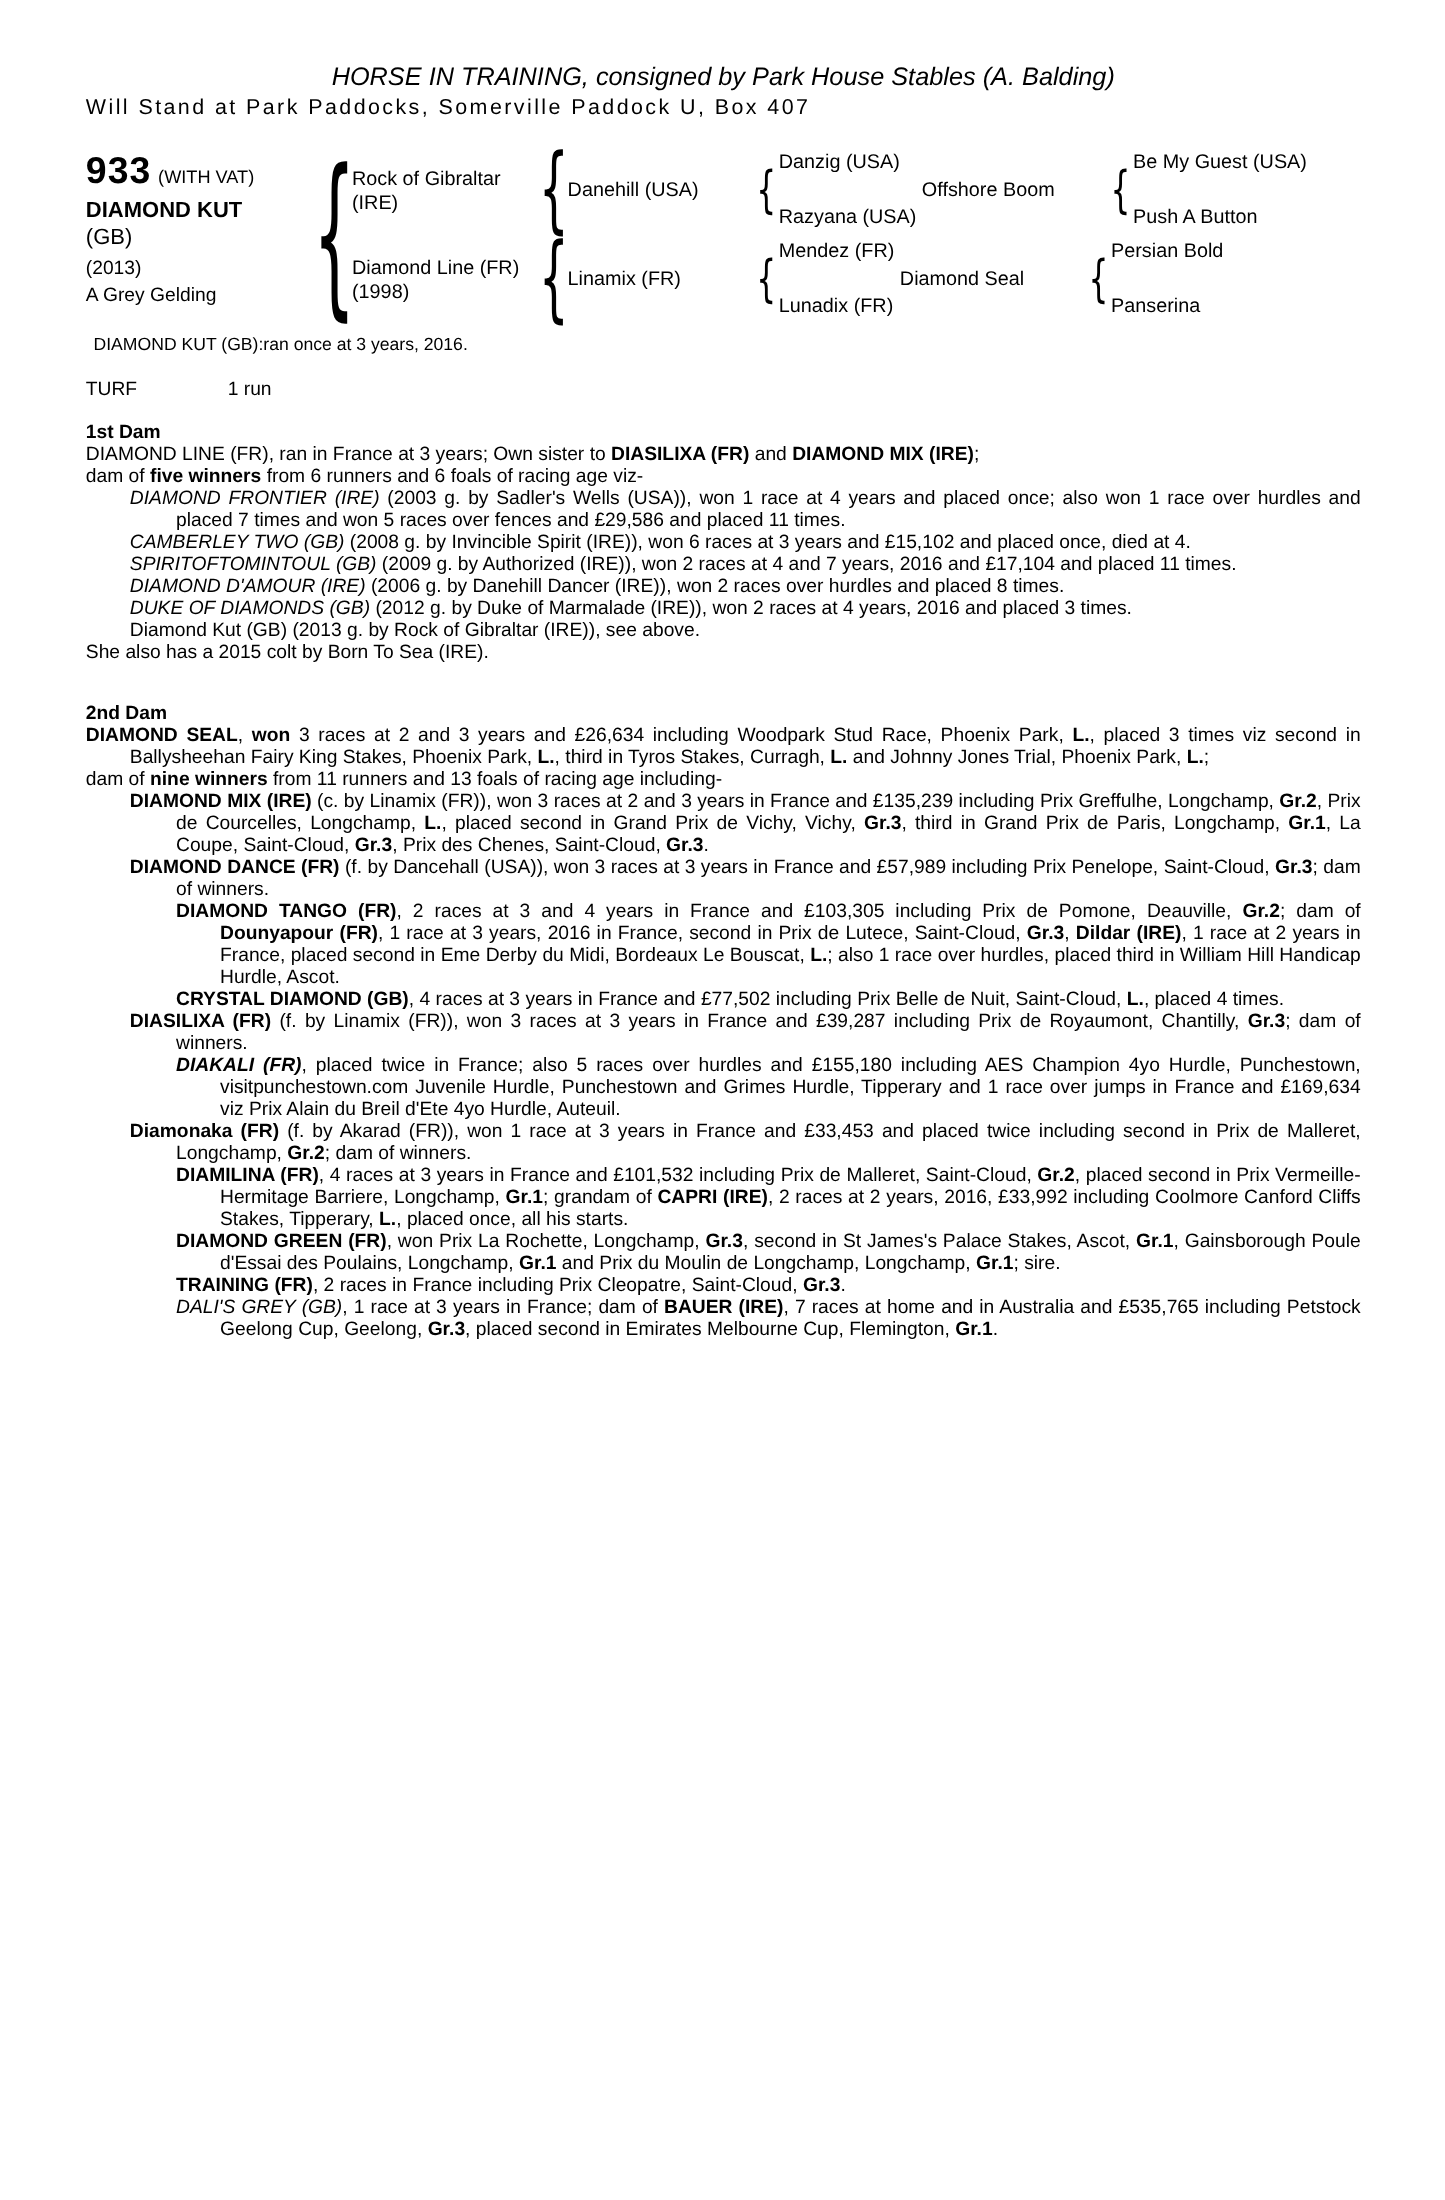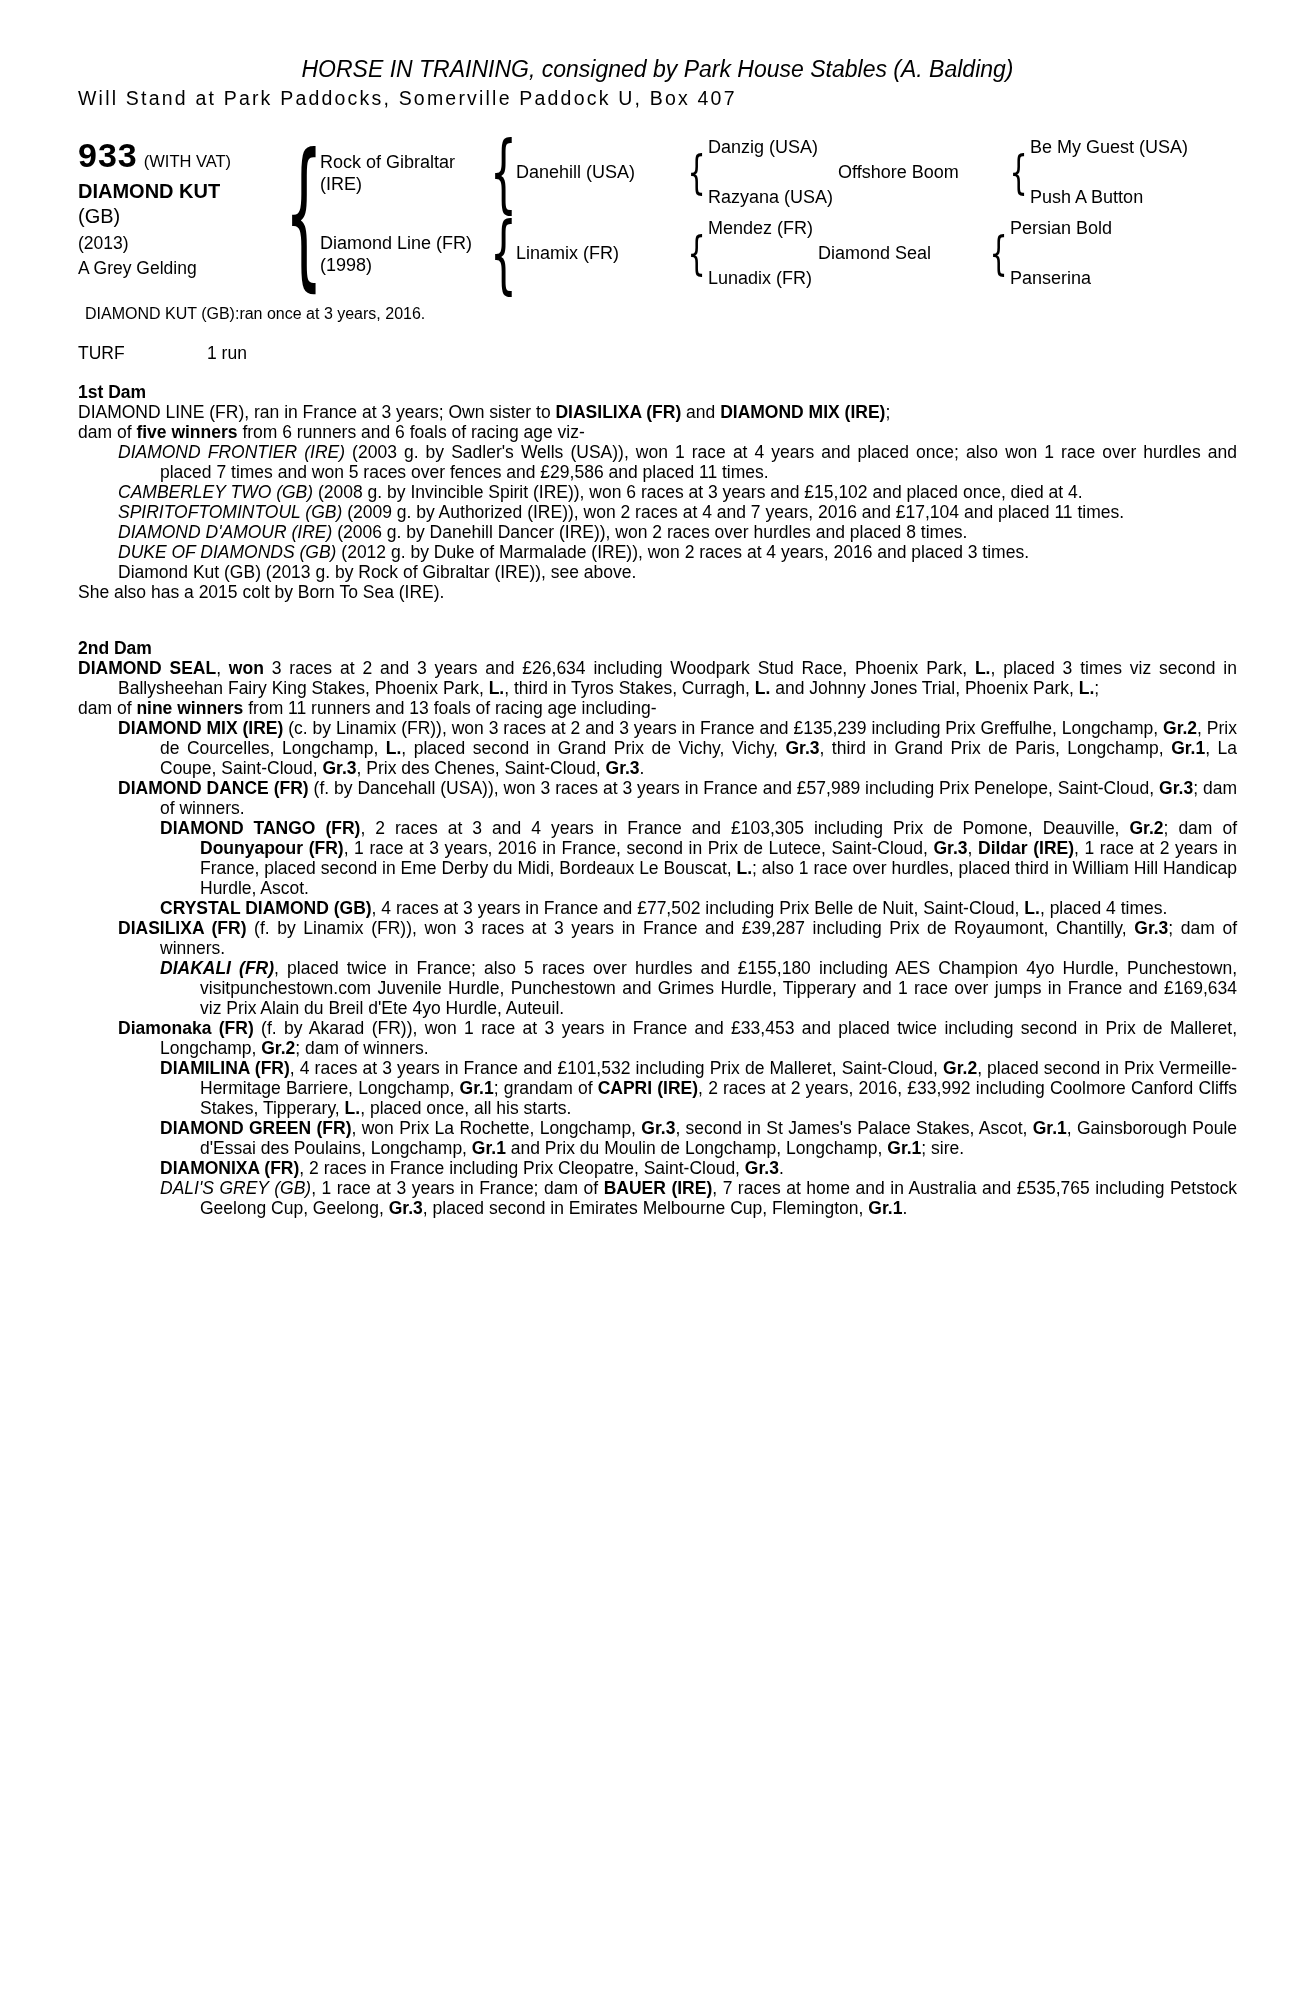--- a/index.html
+++ b/index.html
@@ -178,17 +178,17 @@
     <p class="l0"><span>dam of </span><span class="b">nine winners</span><span> from 11 runners and 13 foals of racing age including-</span></p>
     <p class="l1"><span class="b">DIAMOND MIX (IRE)</span><span> (c. by Linamix (FR)), won 3 races at 2 and 3 years in France and £135,239 including Prix Greffulhe, Longchamp, </span><span class="b">Gr.2</span><span>, Prix de Courcelles, Longchamp, </span><span class="b">L.</span><span>, placed second in Grand Prix de Vichy, Vichy, </span><span class="b">Gr.3</span><span>, third in Grand Prix de Paris, Longchamp, </span><span class="b">Gr.1</span><span>, La Coupe, Saint-Cloud, </span><span class="b">Gr.3</span><span>, Prix des Chenes, Saint-Cloud, </span><span class="b">Gr.3</span><span>.</span></p>
     <p class="l1"><span class="b">DIAMOND DANCE (FR)</span><span> (f. by Dancehall (USA)), won 3 races at 3 years in France and £57,989 including Prix Penelope, Saint-Cloud, </span><span class="b">Gr.3</span><span>; dam of winners.</span></p>
     <p class="l2"><span class="b">DIAMOND TANGO (FR)</span><span>, 2 races at 3 and 4 years in France and £103,305 including Prix de Pomone, Deauville, </span><span class="b">Gr.2</span><span>; dam of </span><span class="b">Dounyapour (FR)</span><span>, 1 race at 3 years, 2016 in France, second in Prix de Lutece, Saint-Cloud, </span><span class="b">Gr.3</span><span>, </span><span class="b">Dildar (IRE)</span><span>, 1 race at 2 years in France, placed second in Eme Derby du Midi, Bordeaux Le Bouscat, </span><span class="b">L.</span><span>; also 1 race over hurdles, placed third in William Hill Handicap Hurdle, Ascot.</span></p>
     <p class="l2"><span class="b">CRYSTAL DIAMOND (GB)</span><span>, 4 races at 3 years in France and £77,502 including Prix Belle de Nuit, Saint-Cloud, </span><span class="b">L.</span><span>, placed 4 times.</span></p>
     <p class="l1"><span class="b">DIASILIXA (FR)</span><span> (f. by Linamix (FR)), won 3 races at 3 years in France and £39,287 including Prix de Royaumont, Chantilly, </span><span class="b">Gr.3</span><span>; dam of winners.</span></p>
     <p class="l2"><span class="b i">DIAKALI (FR)</span><span>, placed twice in France; also 5 races over hurdles and £155,180 including AES Champion 4yo Hurdle, Punchestown, visitpunchestown.com Juvenile Hurdle, Punchestown and Grimes Hurdle, Tipperary and 1 race over jumps in France and £169,634 viz Prix Alain du Breil d'Ete 4yo Hurdle, Auteuil.</span></p>
     <p class="l1"><span class="b">Diamonaka (FR)</span><span> (f. by Akarad (FR)), won 1 race at 3 years in France and £33,453 and placed twice including second in Prix de Malleret, Longchamp, </span><span class="b">Gr.2</span><span>; dam of winners.</span></p>
     <p class="l2"><span class="b">DIAMILINA (FR)</span><span>, 4 races at 3 years in France and £101,532 including Prix de Malleret, Saint-Cloud, </span><span class="b">Gr.2</span><span>, placed second in Prix Vermeille-Hermitage Barriere, Longchamp, </span><span class="b">Gr.1</span><span>; grandam of </span><span class="b">CAPRI (IRE)</span><span>, 2 races at 2 years, 2016, £33,992 including Coolmore Canford Cliffs Stakes, Tipperary, </span><span class="b">L.</span><span>, placed once, all his starts.</span></p>
     <p class="l2"><span class="b">DIAMOND GREEN (FR)</span><span>, won Prix La Rochette, Longchamp, </span><span class="b">Gr.3</span><span>, second in St James's Palace Stakes, Ascot, </span><span class="b">Gr.1</span><span>, Gainsborough Poule d'Essai des Poulains, Longchamp, </span><span class="b">Gr.1</span><span> and Prix du Moulin de Longchamp, Longchamp, </span><span class="b">Gr.1</span><span>; sire.</span></p>
-    <p class="l2"><span class="b">DIAMONIXA (FR)</span><span>, 2 races in France including Prix Cleopatre, Saint-Cloud, </span><span class="b">Gr.3</span><span>.</span></p>
+    <p class="l2"><span class="b">TRAINING (FR)</span><span>, 2 races in France including Prix Cleopatre, Saint-Cloud, </span><span class="b">Gr.3</span><span>.</span></p>
     <p class="l2"><span class="i">DALI'S GREY (GB)</span><span>, 1 race at 3 years in France; dam of </span><span class="b">BAUER (IRE)</span><span>, 7 races at home and in Australia and £535,765 including Petstock Geelong Cup, Geelong, </span><span class="b">Gr.3</span><span>, placed second in Emirates Melbourne Cup, Flemington, </span><span class="b">Gr.1</span><span>.</span></p>
   </div>
 
 </div>
 
 </body></html>

